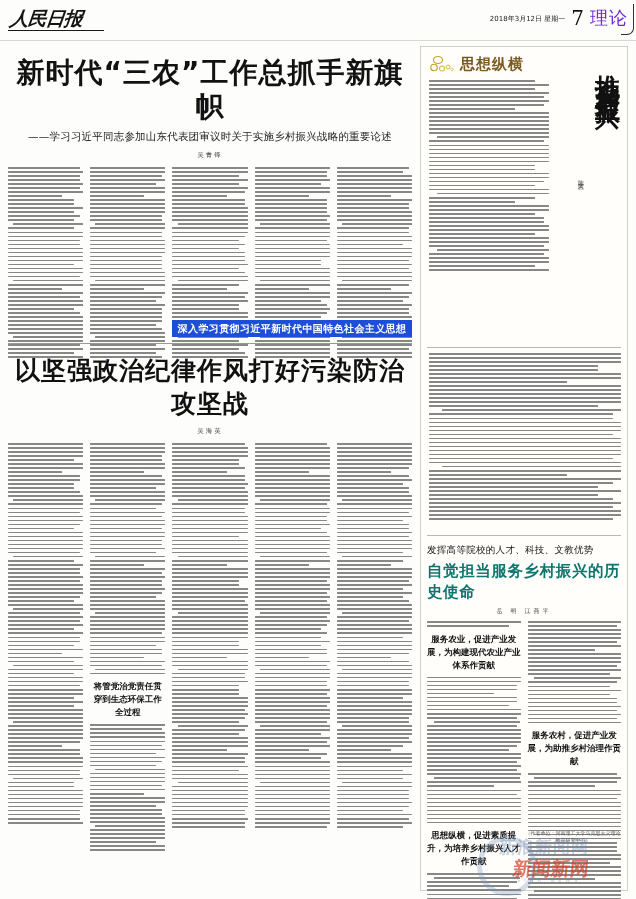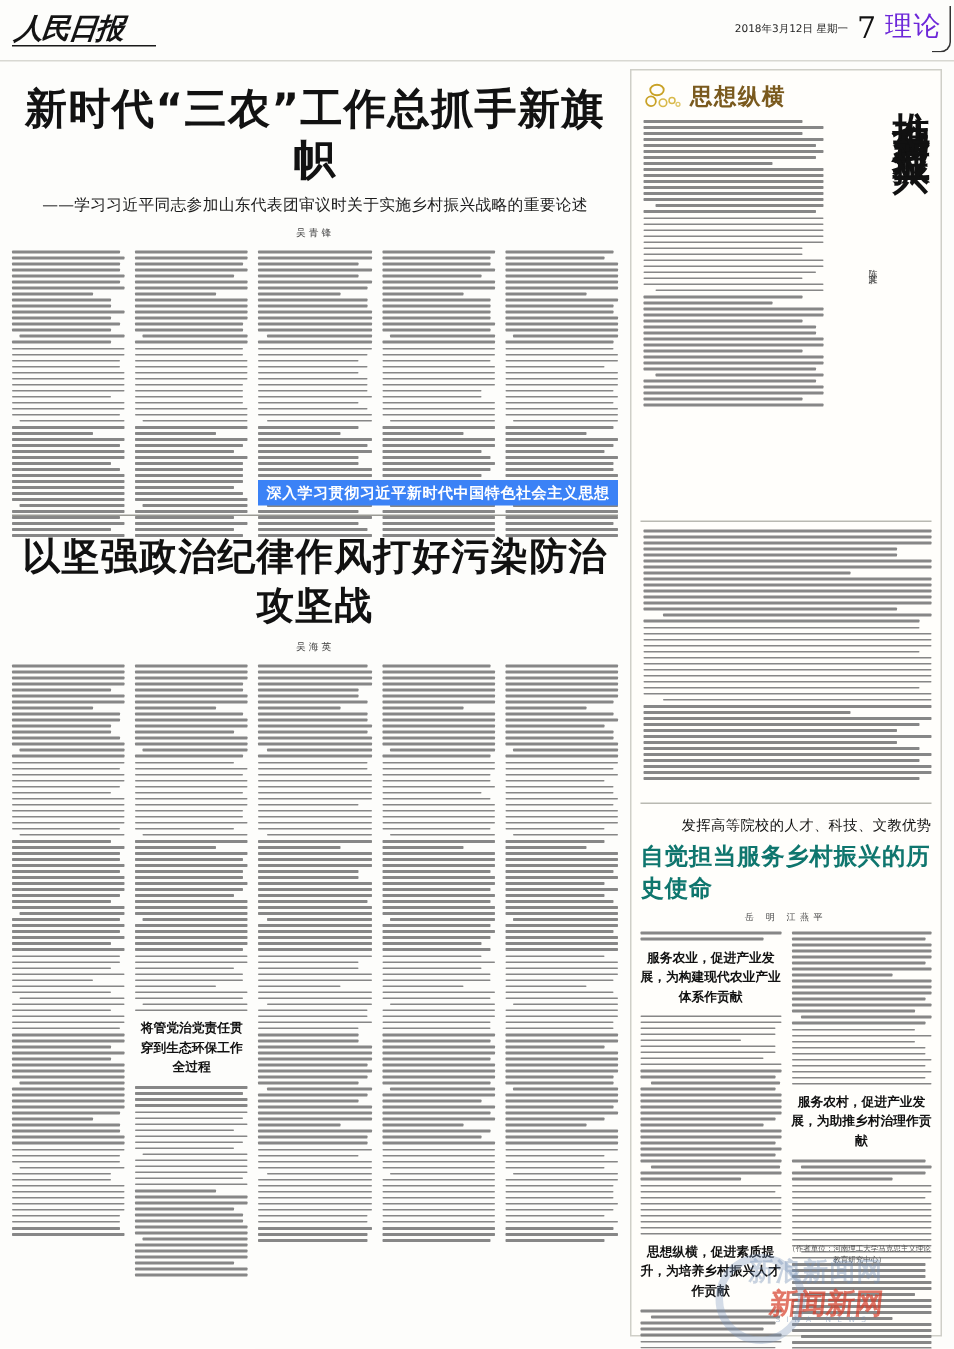--- a/index.html
+++ b/index.html
@@ -108,21 +108,21 @@
   .ln.ind{width:93%;margin-left:7%}
 
   .subhead{
     text-align:center;font-size:8.5px;font-weight:700;color:#111;
     line-height:13px;margin:6px 0 5px 0;
   }
 
   
   .red-banner{
     position:absolute;left:172px;top:320px;width:240px;height:17px;
-    background:#3b82f6;color:#fff;
+    background:#1d4ed8;color:#fff;
     display:flex;align-items:center;justify-content:center;
     font-size:10px;font-weight:700;letter-spacing:0.4px;
   }
   .banner-rule{
     position:absolute;left:8px;top:343px;width:404px;height:1px;background:#9a9a94;
   }
 
   
   .hl-b{
     font-family:"DejaVu Sans","Liberation Sans",sans-serif;
@@ -153,21 +153,21 @@
     writing-mode:vertical-rl;font-size:6px;color:#444;letter-spacing:2px;
   }
   .r-textblock{width:120px;margin-top:6px;}
 
   .r-divider{
     position:absolute;left:6px;right:6px;height:1px;background:#b9b9b2;
   }
 
   
   .br-shoulder{
-    text-align:right;font-size:9.5px;color:#111;margin-top:5px;font-weight:400;
+    text-align:left;font-size:9.5px;color:#111;margin-top:5px;font-weight:400;
     letter-spacing:0.3px;
   }
   .br-title{
     text-align:left;font-size:15.5px;font-weight:700;color:#0f766e;margin-top:4px;
     letter-spacing:0.6px;
     font-family:"DejaVu Sans","Liberation Sans",sans-serif;
   }
   .br-byline{
     text-align:center;font-size:6px;color:#444;margin-top:4px;letter-spacing:3px;
   }

